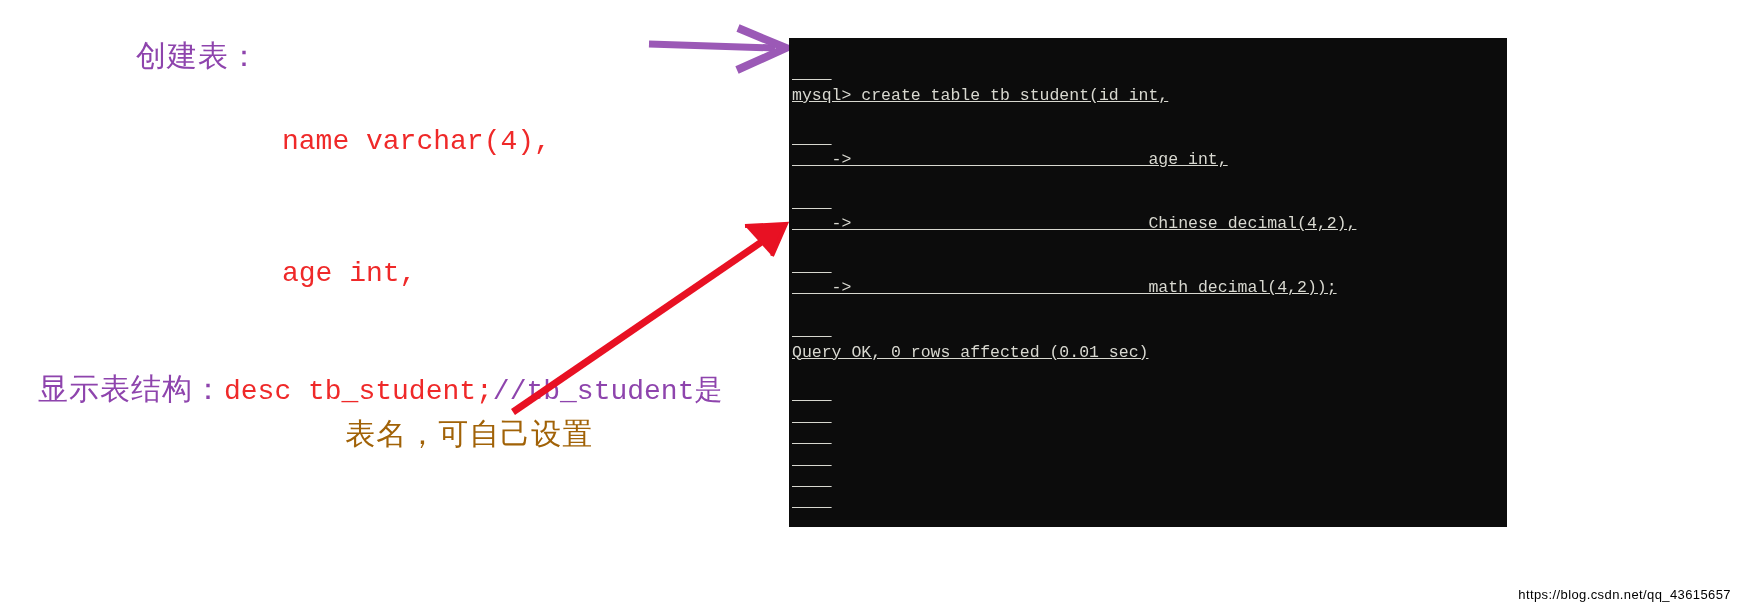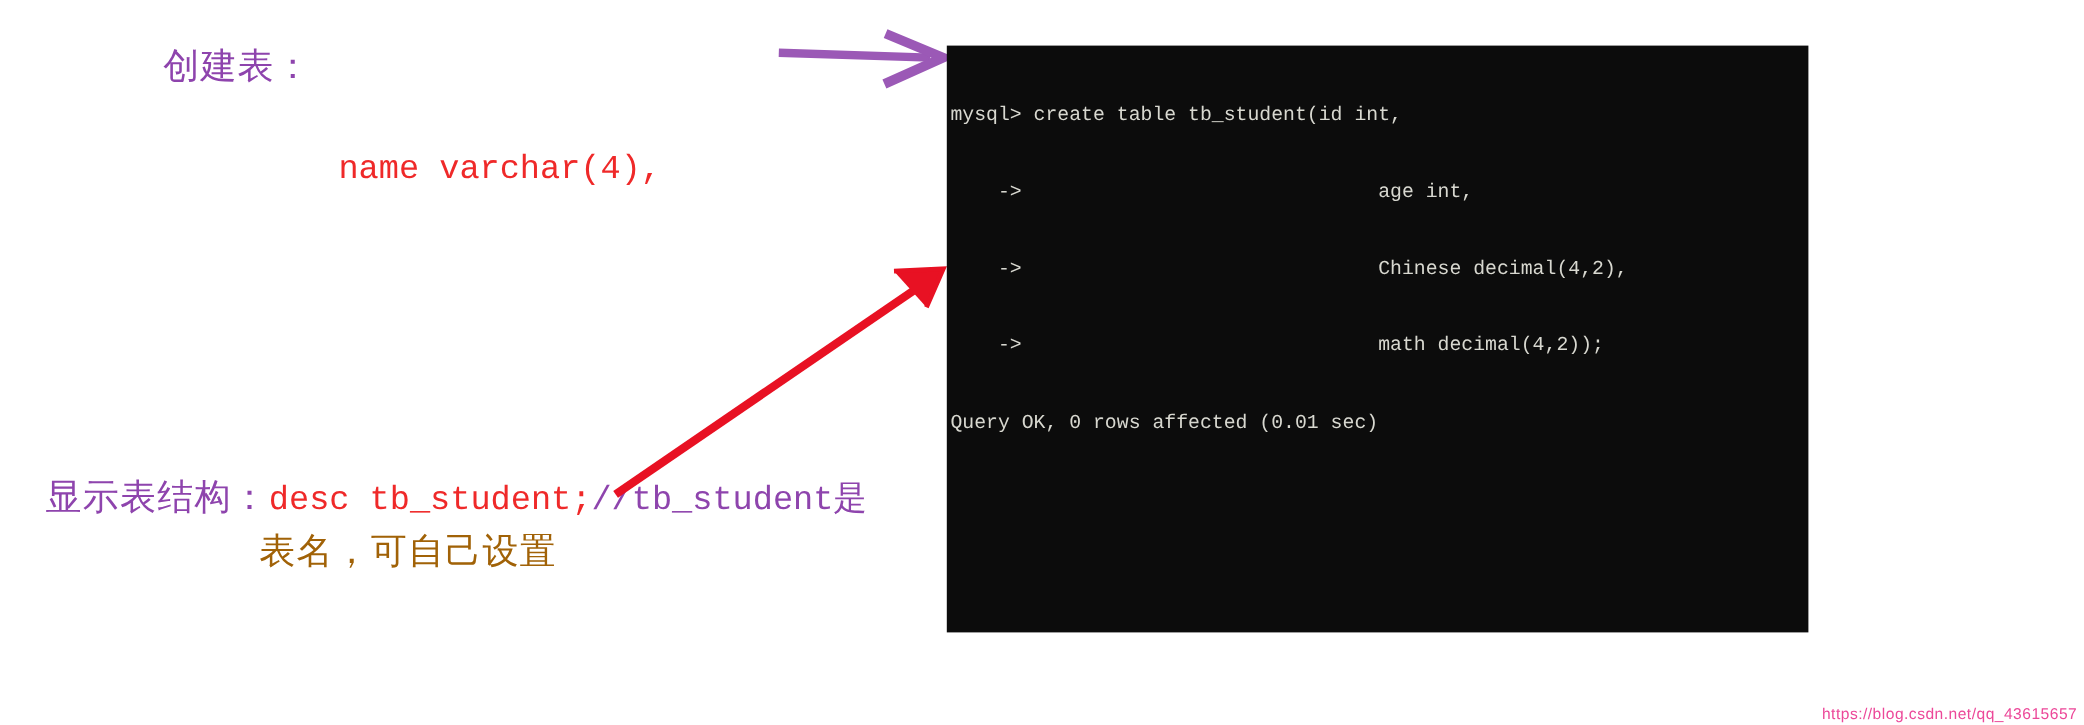--- a/index.html
+++ b/index.html
@@ -54,22 +54,23 @@
 
   #create-label {
     left: 104px;
     top: 36px;
   }
 
   
   #desc-group {
     position: absolute;
     left: 38px;
-    top: 394px;
-    white-space: nowrap;
+    top: 368px;
+    white-space: nowrap;
+    text-align: center;
   }
   #desc-line1 {
     font-size: 30px;
     line-height: 42px;
     white-space: nowrap;
   }
   #desc-line2 {
     font-size: 30px;
     line-height: 42px;
     padding-left: 178px;
@@ -108,50 +109,52 @@
     height: 489px;
     background: #0c0c0c;
     color: #d8d8d0;
     font-family: "Liberation Mono", "DejaVu Sans Mono", monospace;
     font-size: 16.5px;
     line-height: 21.4px;
     white-space: pre;
     padding: 4px 0 0 3px;
     box-sizing: border-box;
     overflow: hidden;
+    text-decoration: underline;
   }
   .terminal .tline {
     display: block;
     height: 21.4px;
   }
 
   
   .watermark {
     position: absolute;
     right: 6px;
     bottom: 2px;
     font-family: "Liberation Sans", sans-serif;
     font-size: 13px;
-    color: #ec4899;
+    color: #000000;
     letter-spacing: 0.4px;
     white-space: nowrap;
     text-align: center;
   }
 </style>
 </head>
 <body>
 
 <div id="root">
 
   <div class="left-pane">
 
     <div class="note-label" id="create-label">创建表：</div>
 
     <div class="sql-block">
       <span class="ln">name varchar(4),</span>
+      <span class="ln">age int,</span>
       
       
       
     </div>
 
     <div id="desc-group">
       <div id="desc-line1"><span class="cn">显示表结构：</span><span class="code-red">desc tb_student;</span><span class="code-purple">//tb_student是</span></div>
       <div id="desc-line2">表名，可自己设置</div>
     </div>
   </div>

